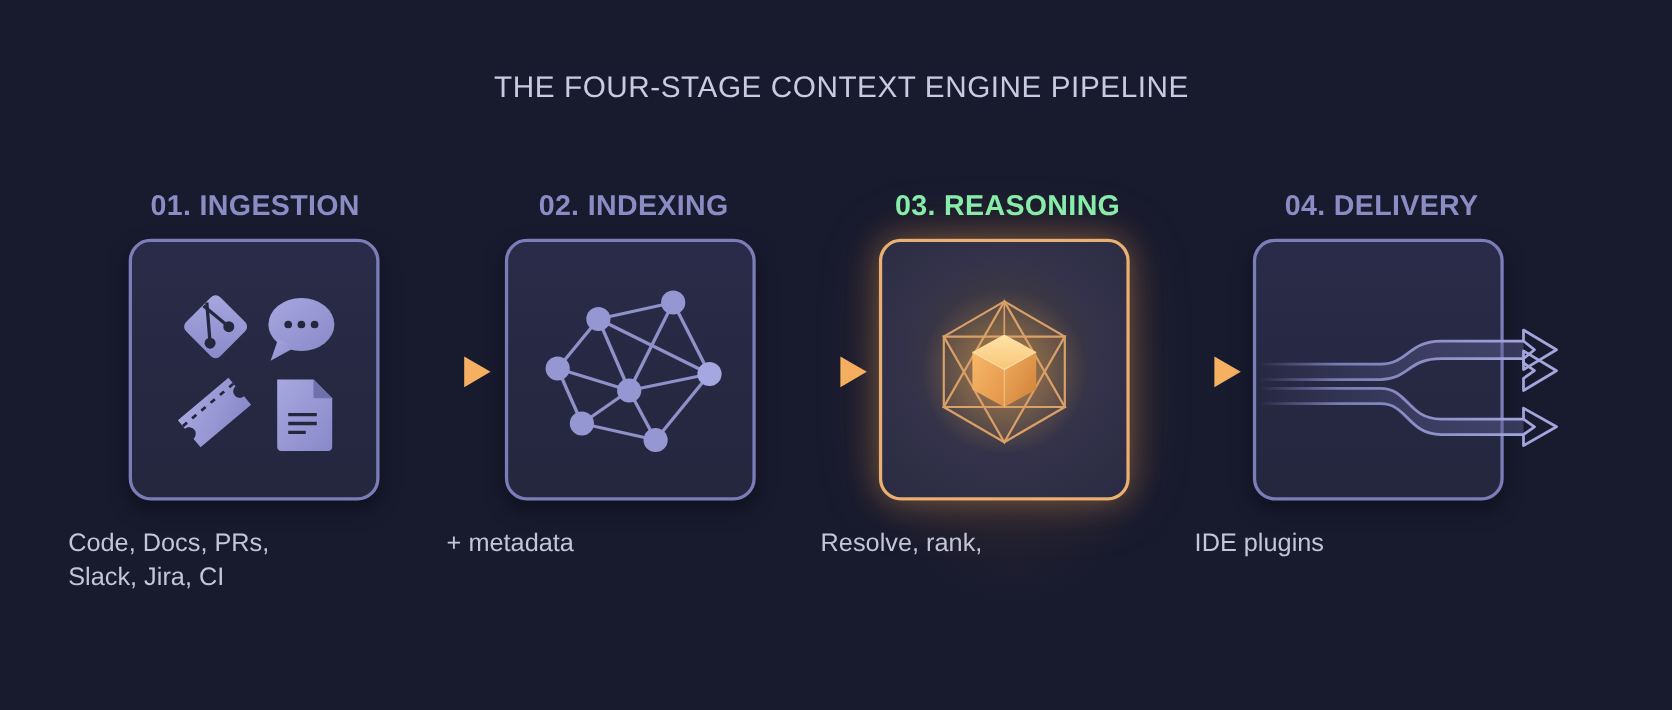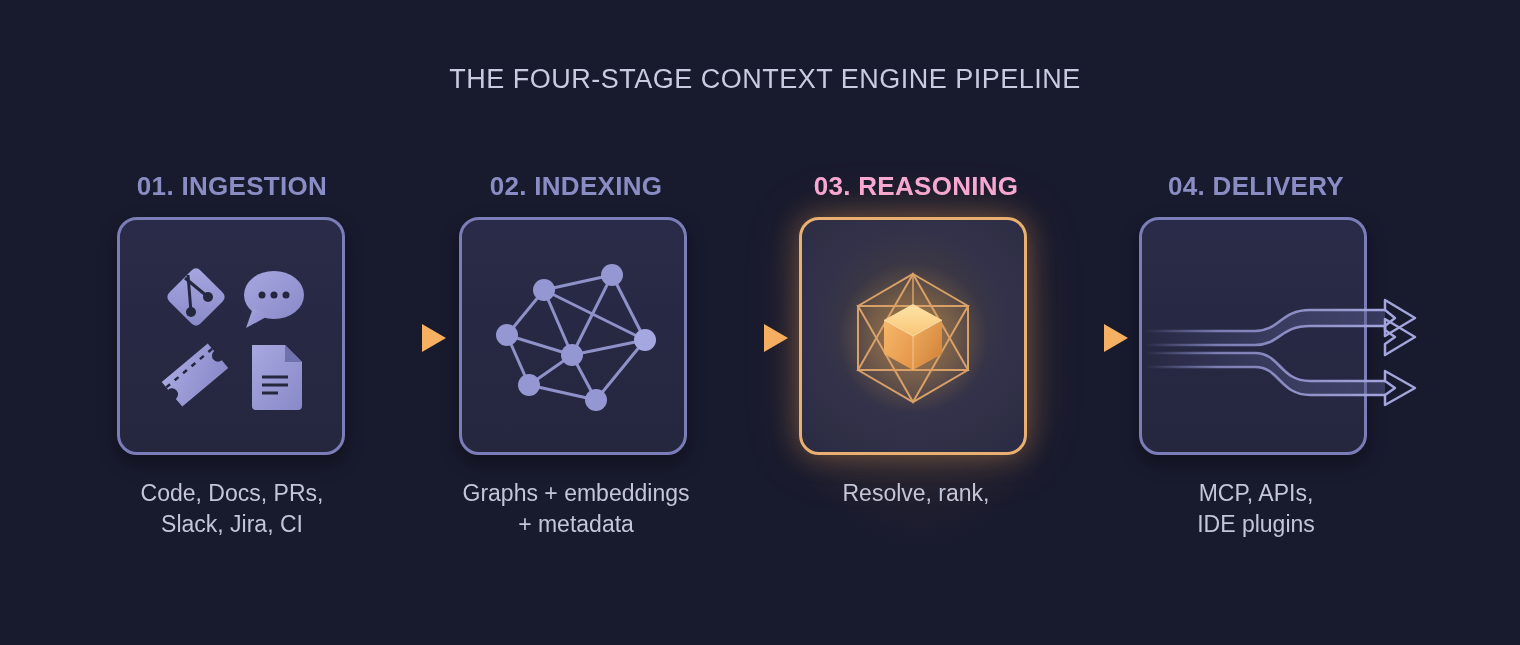--- a/index.html
+++ b/index.html
@@ -12,37 +12,37 @@
   .title {
     position: absolute; left: 0; width: 1530px; top: 64px;
     text-align: center; color: #c9cce0; font-size: 27px; letter-spacing: 0.5px;
     font-weight: 500;
   }
   .stage { position: absolute; top: 0; width: 340px; }
   .stage-label {
     position: absolute; top: 171px; left: 0; width: 100%;
     text-align: center; font-size: 26px; font-weight: bold; color: #8a8cc4; letter-spacing: 0.3px;
   }
-  .stage.active .stage-label { color: #f9a8d4; }
+  .stage.active .stage-label { color: #86efac; }
   .box {
     position: absolute; top: 217px; width: 228px; height: 238px;
     border: 3px solid #7b7db8; border-radius: 20px;
     background: linear-gradient(180deg, #292b48 0%, #25273f 100%);
     box-sizing: border-box;
     box-shadow: 0 8px 18px rgba(0,0,0,0.35);
   }
   .stage.active .box {
     border-color: #e9b071;
     background: radial-gradient(circle at 50% 45%, #4a4038 0%, #33324a 55%, #2a2b42 100%);
     box-shadow: 0 0 28px rgba(240,160,80,0.35), 0 0 60px rgba(240,160,80,0.15);
   }
   .box svg { position: absolute; left: 0; top: 0; }
   .desc {
     position: absolute; top: 478px; left: 0; width: 100%;
-    text-align: center; color: #c4c6d8; font-size: 23px; line-height: 31px;
+    text-align: left; color: #c4c6d8; font-size: 23px; line-height: 31px;
   }
   .desc div { white-space: nowrap; }
   .arrow { position: absolute; top: 318px; }
   .glow-bg {
     position: absolute; left: 760px; top: 150px; width: 320px; height: 420px;
     background: radial-gradient(ellipse at center, rgba(220,150,70,0.12) 0%, rgba(220,150,70,0) 65%);
     pointer-events: none;
   }
 </style>
 </head>
@@ -139,21 +139,20 @@
         <circle cx="150" cy="55" r="11"></circle>
         <circle cx="45" cy="115" r="11"></circle>
         <circle cx="110" cy="135" r="11"></circle>
         <circle cx="183" cy="120" r="11" fill="#a5a7e0"></circle>
         <circle cx="67" cy="165" r="11"></circle>
         <circle cx="134" cy="180" r="11"></circle>
       </g>
     </svg>
   </div>
   <div class="desc">
-    <div>Graphs + embeddings</div>
     <div>+ metadata</div>
   </div>
 </div>
 
 <svg class="arrow" style="left:694px;" width="96" height="40" viewBox="0 0 96 40">
   <line x1="0" y1="20" x2="72" y2="20" stroke="#f2a854" stroke-width="6" opacity="0.35" filter="url(#gl)"></line>
   <line x1="0" y1="20" x2="72" y2="20" stroke="url(#ag)" stroke-width="3"></line>
   <polygon points="70,6 94,20 70,34" fill="#f6b062"></polygon>
 </svg>
 
@@ -202,21 +201,20 @@
 <svg class="arrow" style="left:1034px;" width="96" height="40" viewBox="0 0 96 40">
   <line x1="0" y1="20" x2="72" y2="20" stroke="#f2a854" stroke-width="6" opacity="0.35" filter="url(#gl)"></line>
   <line x1="0" y1="20" x2="72" y2="20" stroke="url(#ag)" stroke-width="3"></line>
   <polygon points="70,6 94,20 70,34" fill="#f6b062"></polygon>
 </svg>
 
 <div class="stage" style="left:1086px;">
   <div class="stage-label">04. DELIVERY</div>
   <div class="box" style="left:53px;"></div>
   <div class="desc">
-    <div>MCP, APIs,</div>
     <div>IDE plugins</div>
   </div>
 </div>
 
 <svg style="position:absolute; left:1140px; top:255px;" width="290" height="165" viewBox="0 0 290 165">
   <defs>
     <linearGradient id="sg" x1="0" y1="0" x2="1" y2="0">
       <stop offset="0" stop-color="#8e90cc" stop-opacity="0"></stop>
       <stop offset="0.3" stop-color="#8e90cc" stop-opacity="0.8"></stop>
       <stop offset="1" stop-color="#a3a5dd"></stop>

